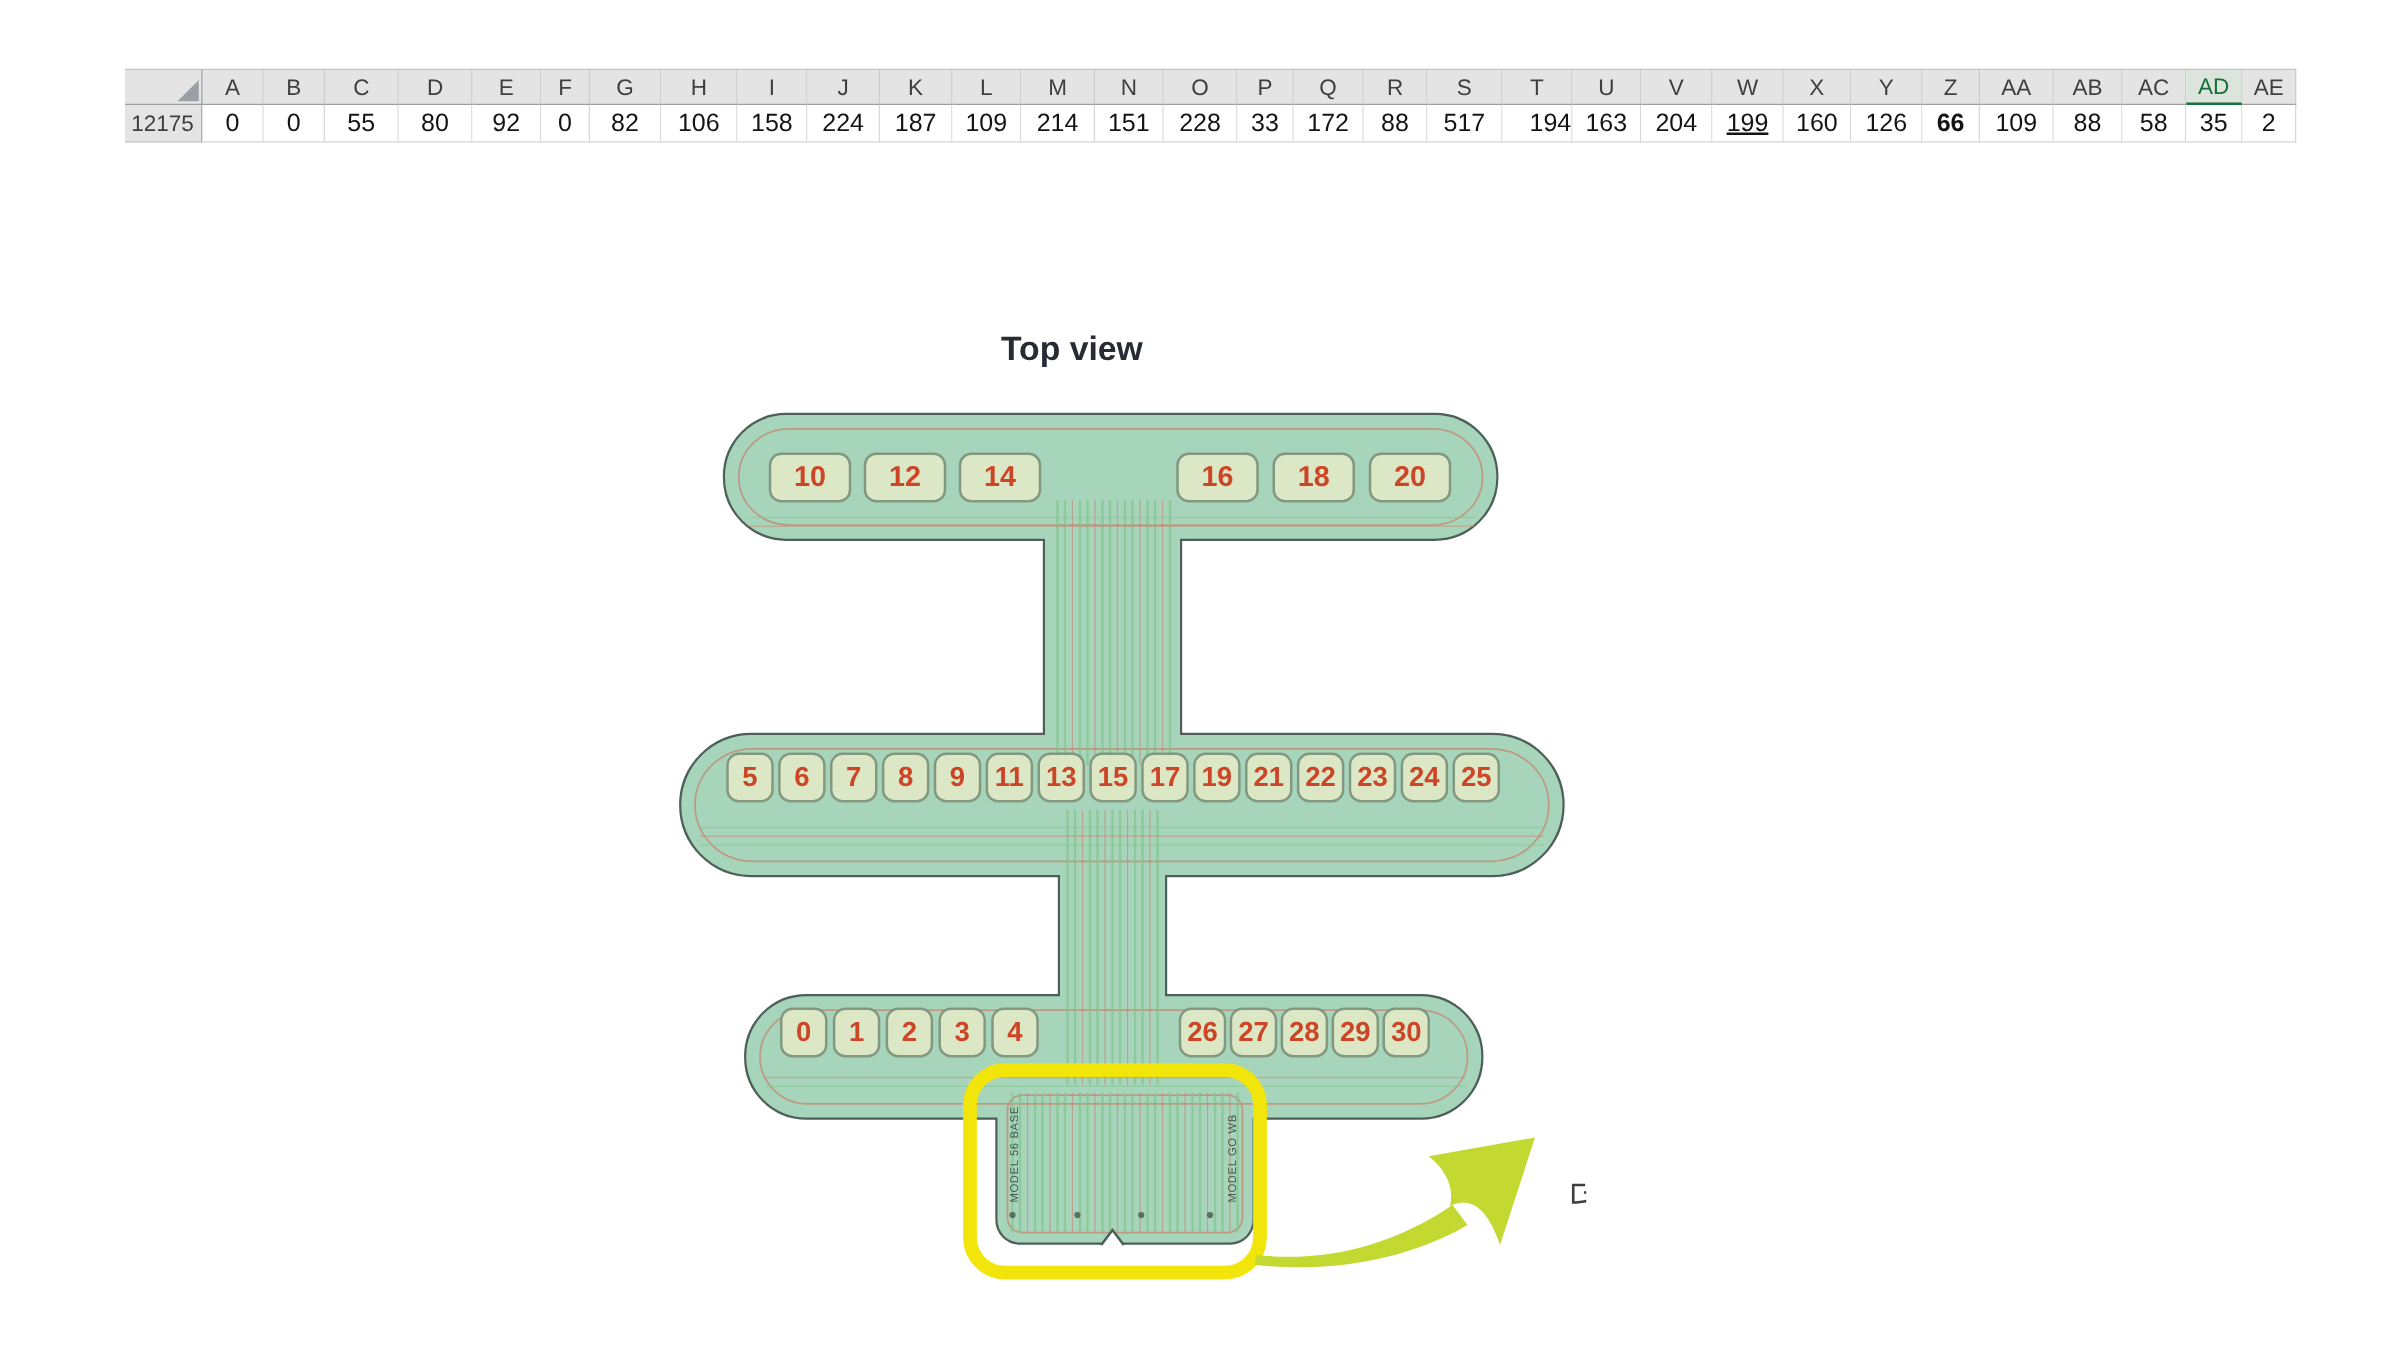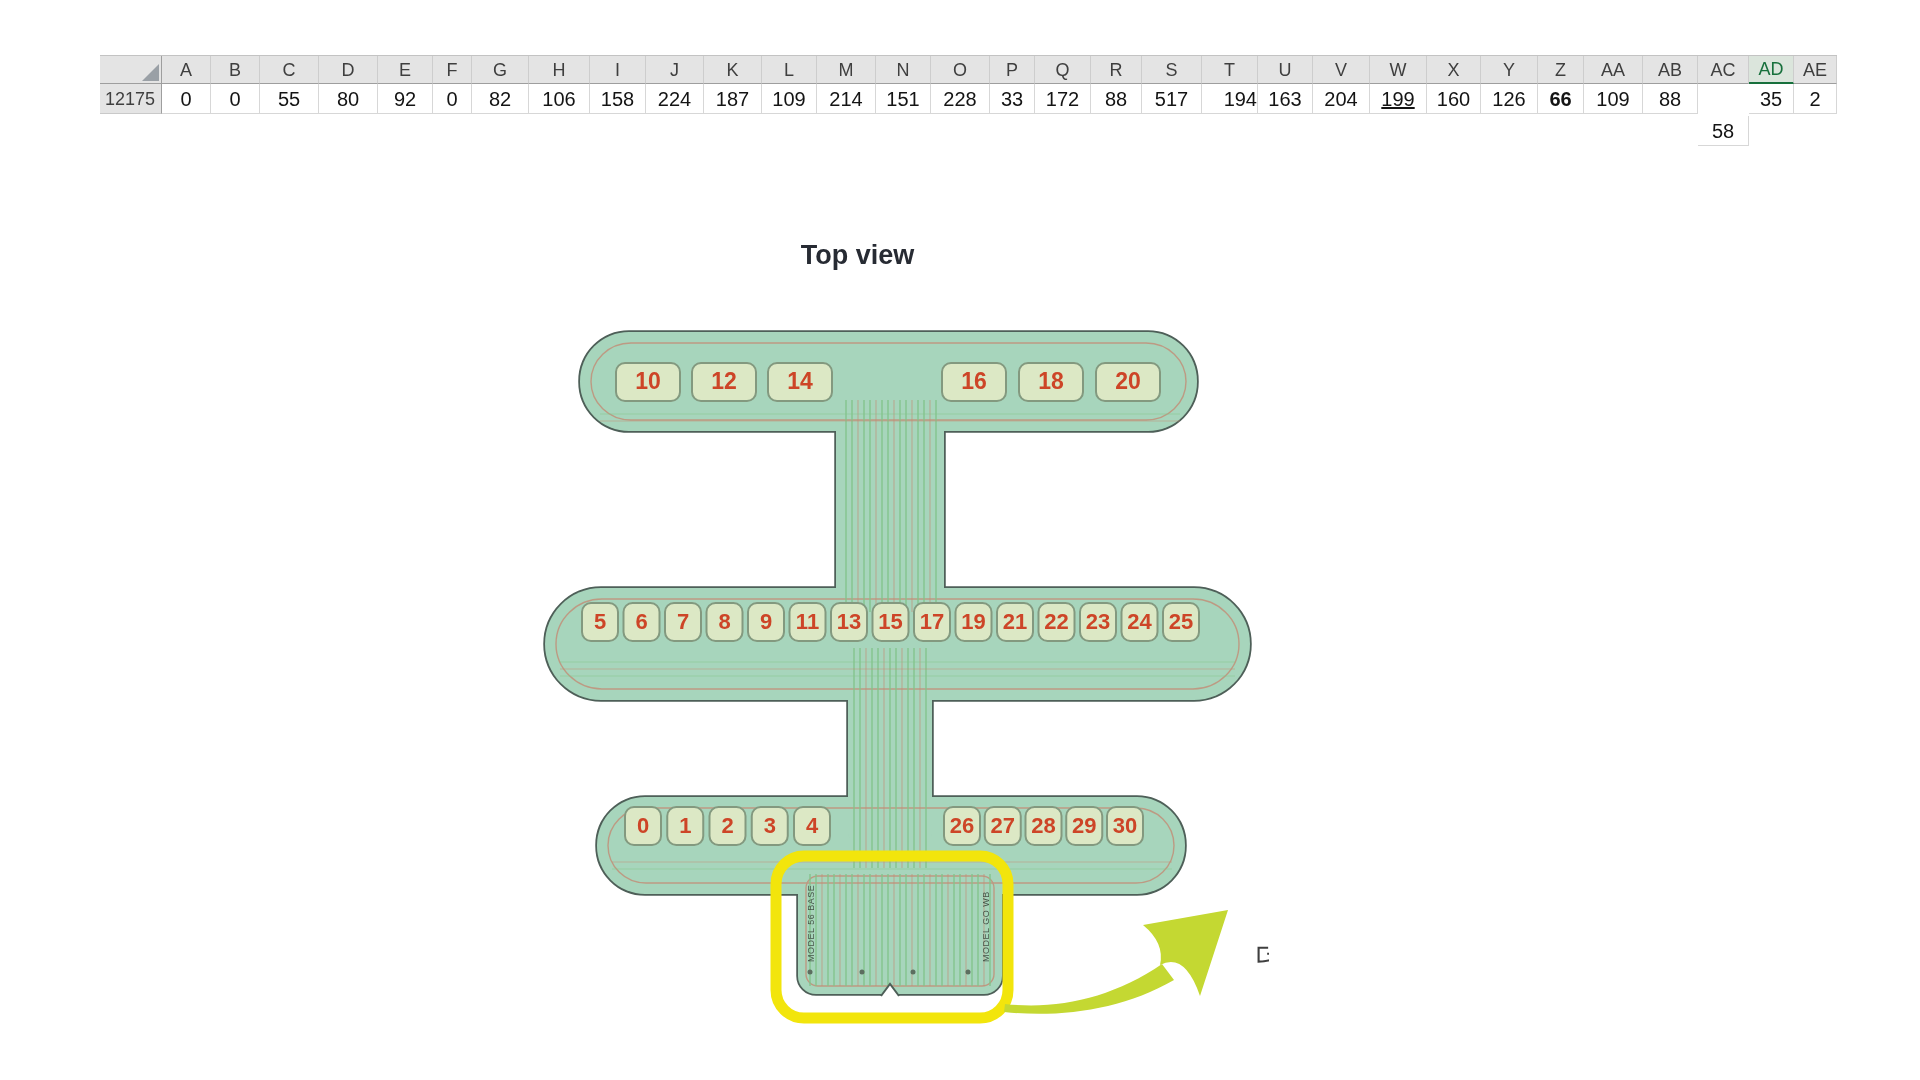--- a/index.html
+++ b/index.html
@@ -20,21 +20,21 @@
                border-bottom:17px solid #9aa0a6;border-left:17px solid transparent;}
   .rowhead{width:62px;height:30px;line-height:30px;background:#e4e4e4;color:#3f3f3f;font-size:18px;
            text-align:right;padding-right:6px;border-right:1px solid #9e9e9e;border-bottom:1px solid #c9c9c9;
            box-sizing:border-box;flex:0 0 auto;}
   .vcell{height:30px;line-height:30px;text-align:center;background:#ffffff;color:#141414;font-size:20px;
          border-right:1px solid #d7d7d7;border-bottom:1px solid #d7d7d7;box-sizing:border-box;flex:0 0 auto;}
 
   
   #fig-title{position:absolute;left:450px;top:194px;width:920px;text-align:center;
              font-size:30px;font-weight:bold;color:#ee7d2e;letter-spacing:0;}
-  #fig-subtitle{position:absolute;left:600px;top:240px;width:515px;text-align:center;
+  #fig-subtitle{position:absolute;left:600px;top:264px;width:515px;text-align:center;
                 font-size:27px;font-weight:bold;color:#272b33;}
   #clipped-char{position:absolute;left:1256px;top:936px;width:13px;height:42px;overflow:hidden;
                 font-size:30px;color:#3f3f3f;white-space:nowrap;}
 
   #diagram{position:absolute;left:0;top:0;}
 </style>
 </head>
 <body>
 
 <div id="page">
@@ -101,21 +101,21 @@
         <div class="vcell" style="width: 60px;">517</div>
         <div class="vcell" style="width: 56px; text-align: right;">194</div>
         <div class="vcell" style="width: 55px;">163</div>
         <div class="vcell" style="width: 57px;">204</div>
         <div class="vcell" style="width: 57px; text-decoration: underline;">199</div>
         <div class="vcell" style="width: 54px;">160</div>
         <div class="vcell" style="width: 57px;">126</div>
         <div class="vcell" style="width: 46px; font-weight: bold;">66</div>
         <div class="vcell" style="width: 59px;">109</div>
         <div class="vcell" style="width: 55px;">88</div>
-        <div class="vcell" style="width: 51px; margin-top: 32px;">58</div>
+        <div class="vcell" style="width: 51px;">58</div>
         <div class="vcell" style="width: 45px;">35</div>
         <div class="vcell" style="width: 43px;">2</div>
       </div>
   </div>
 
   <div id="fig-subtitle">Top view</div>
 
   <svg id="diagram" width="1920" height="1080" viewBox="0 0 1920 1080">
       <g>
         <rect x="580" y="332" width="617" height="99" rx="49" fill="#a7d5bc" stroke="#4e5f58" stroke-width="3.5"></rect>

